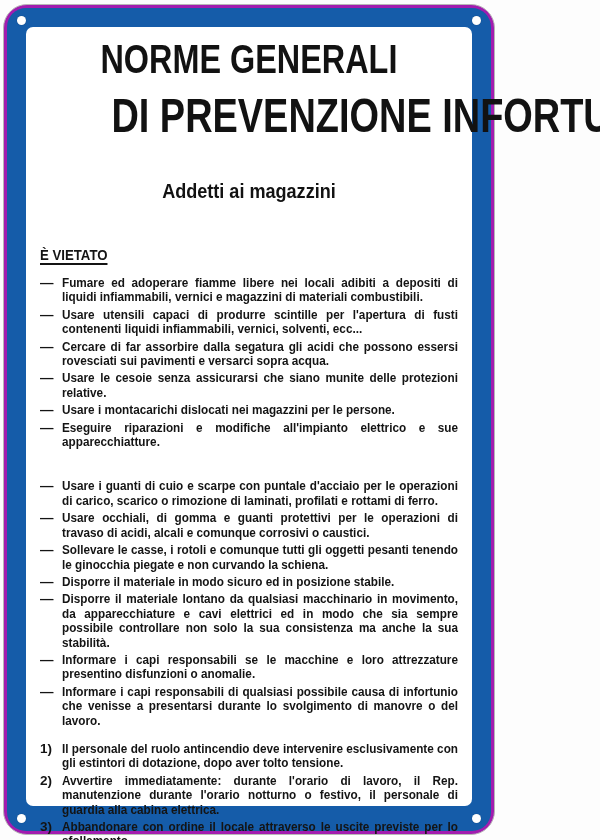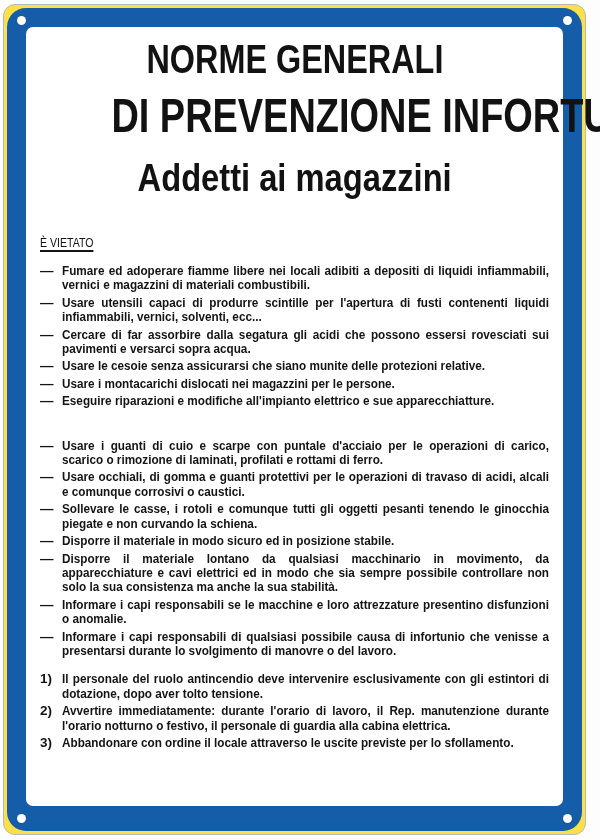--- a/index.html
+++ b/index.html
@@ -10,25 +10,25 @@
     background: #ffffff;
     font-family: "Liberation Sans", sans-serif;
     overflow: hidden;
   }
   .stage { position: relative; width: 600px; height: 840px; background: #fdfdfd; }
 
   
   .sign {
     position: absolute;
     left: 3px; top: 4px;
-    width: 583px; height: 831px;
+    width: 492px; height: 831px;
     box-sizing: border-box;
-    background: #fde047;
+    background: #a21caf;
     border: 1px solid #b7b7b7;
-    border-radius: 12px;
+    border-radius: 24px;
   }
   .blue-border {
     position: absolute;
     inset: 3px;
     background: #155CA9;
     border-radius: 19px;
   }
   .inner-panel {
     position: absolute;
     left: 22px; right: 22px; top: 22px; bottom: 28px;
@@ -51,30 +51,30 @@
     position: absolute;
     inset: 0;
     padding: 0 14px;
     color: #141414;
     font-weight: bold;
   }
 
   .title { margin: 0; text-align: center; font-weight: bold; color: #121212; }
   .t1 { margin-top: 10px; font-size: 41px; line-height: 44px; }
   .t2 { margin-top: 13px; font-size: 48px; line-height: 44px; }
-  .sub { margin-top: 24px; font-size: 38px; line-height: 33px; }
+  .sub { margin-top: 36px; font-size: 21px; line-height: 33px; }
   .cond-title { display: inline-block; transform: scaleX(0.79); white-space: nowrap; }
   .cond-sub   { display: inline-block; transform: scaleX(0.86); white-space: nowrap; }
 
   .sec { margin: 0; }
   .sec-vietato  { margin-top: 40px; }
   .sec-obbligo  { margin-top: 30px; }
   .sec-incendio { margin-top: 14px; }
 
-  .sec-heading { margin: 0; font-size: 12px; line-height: 16px; font-weight: normal; }
+  .sec-heading { margin: 0; font-size: 15px; line-height: 16px; font-weight: bold; }
   .cond-head {
     display: inline-block;
     transform: scaleX(0.88);
     transform-origin: 0 50%;
     white-space: nowrap;
     text-decoration: underline;
     text-decoration-thickness: 1.5px;
     text-underline-offset: 3px;
   }
 

